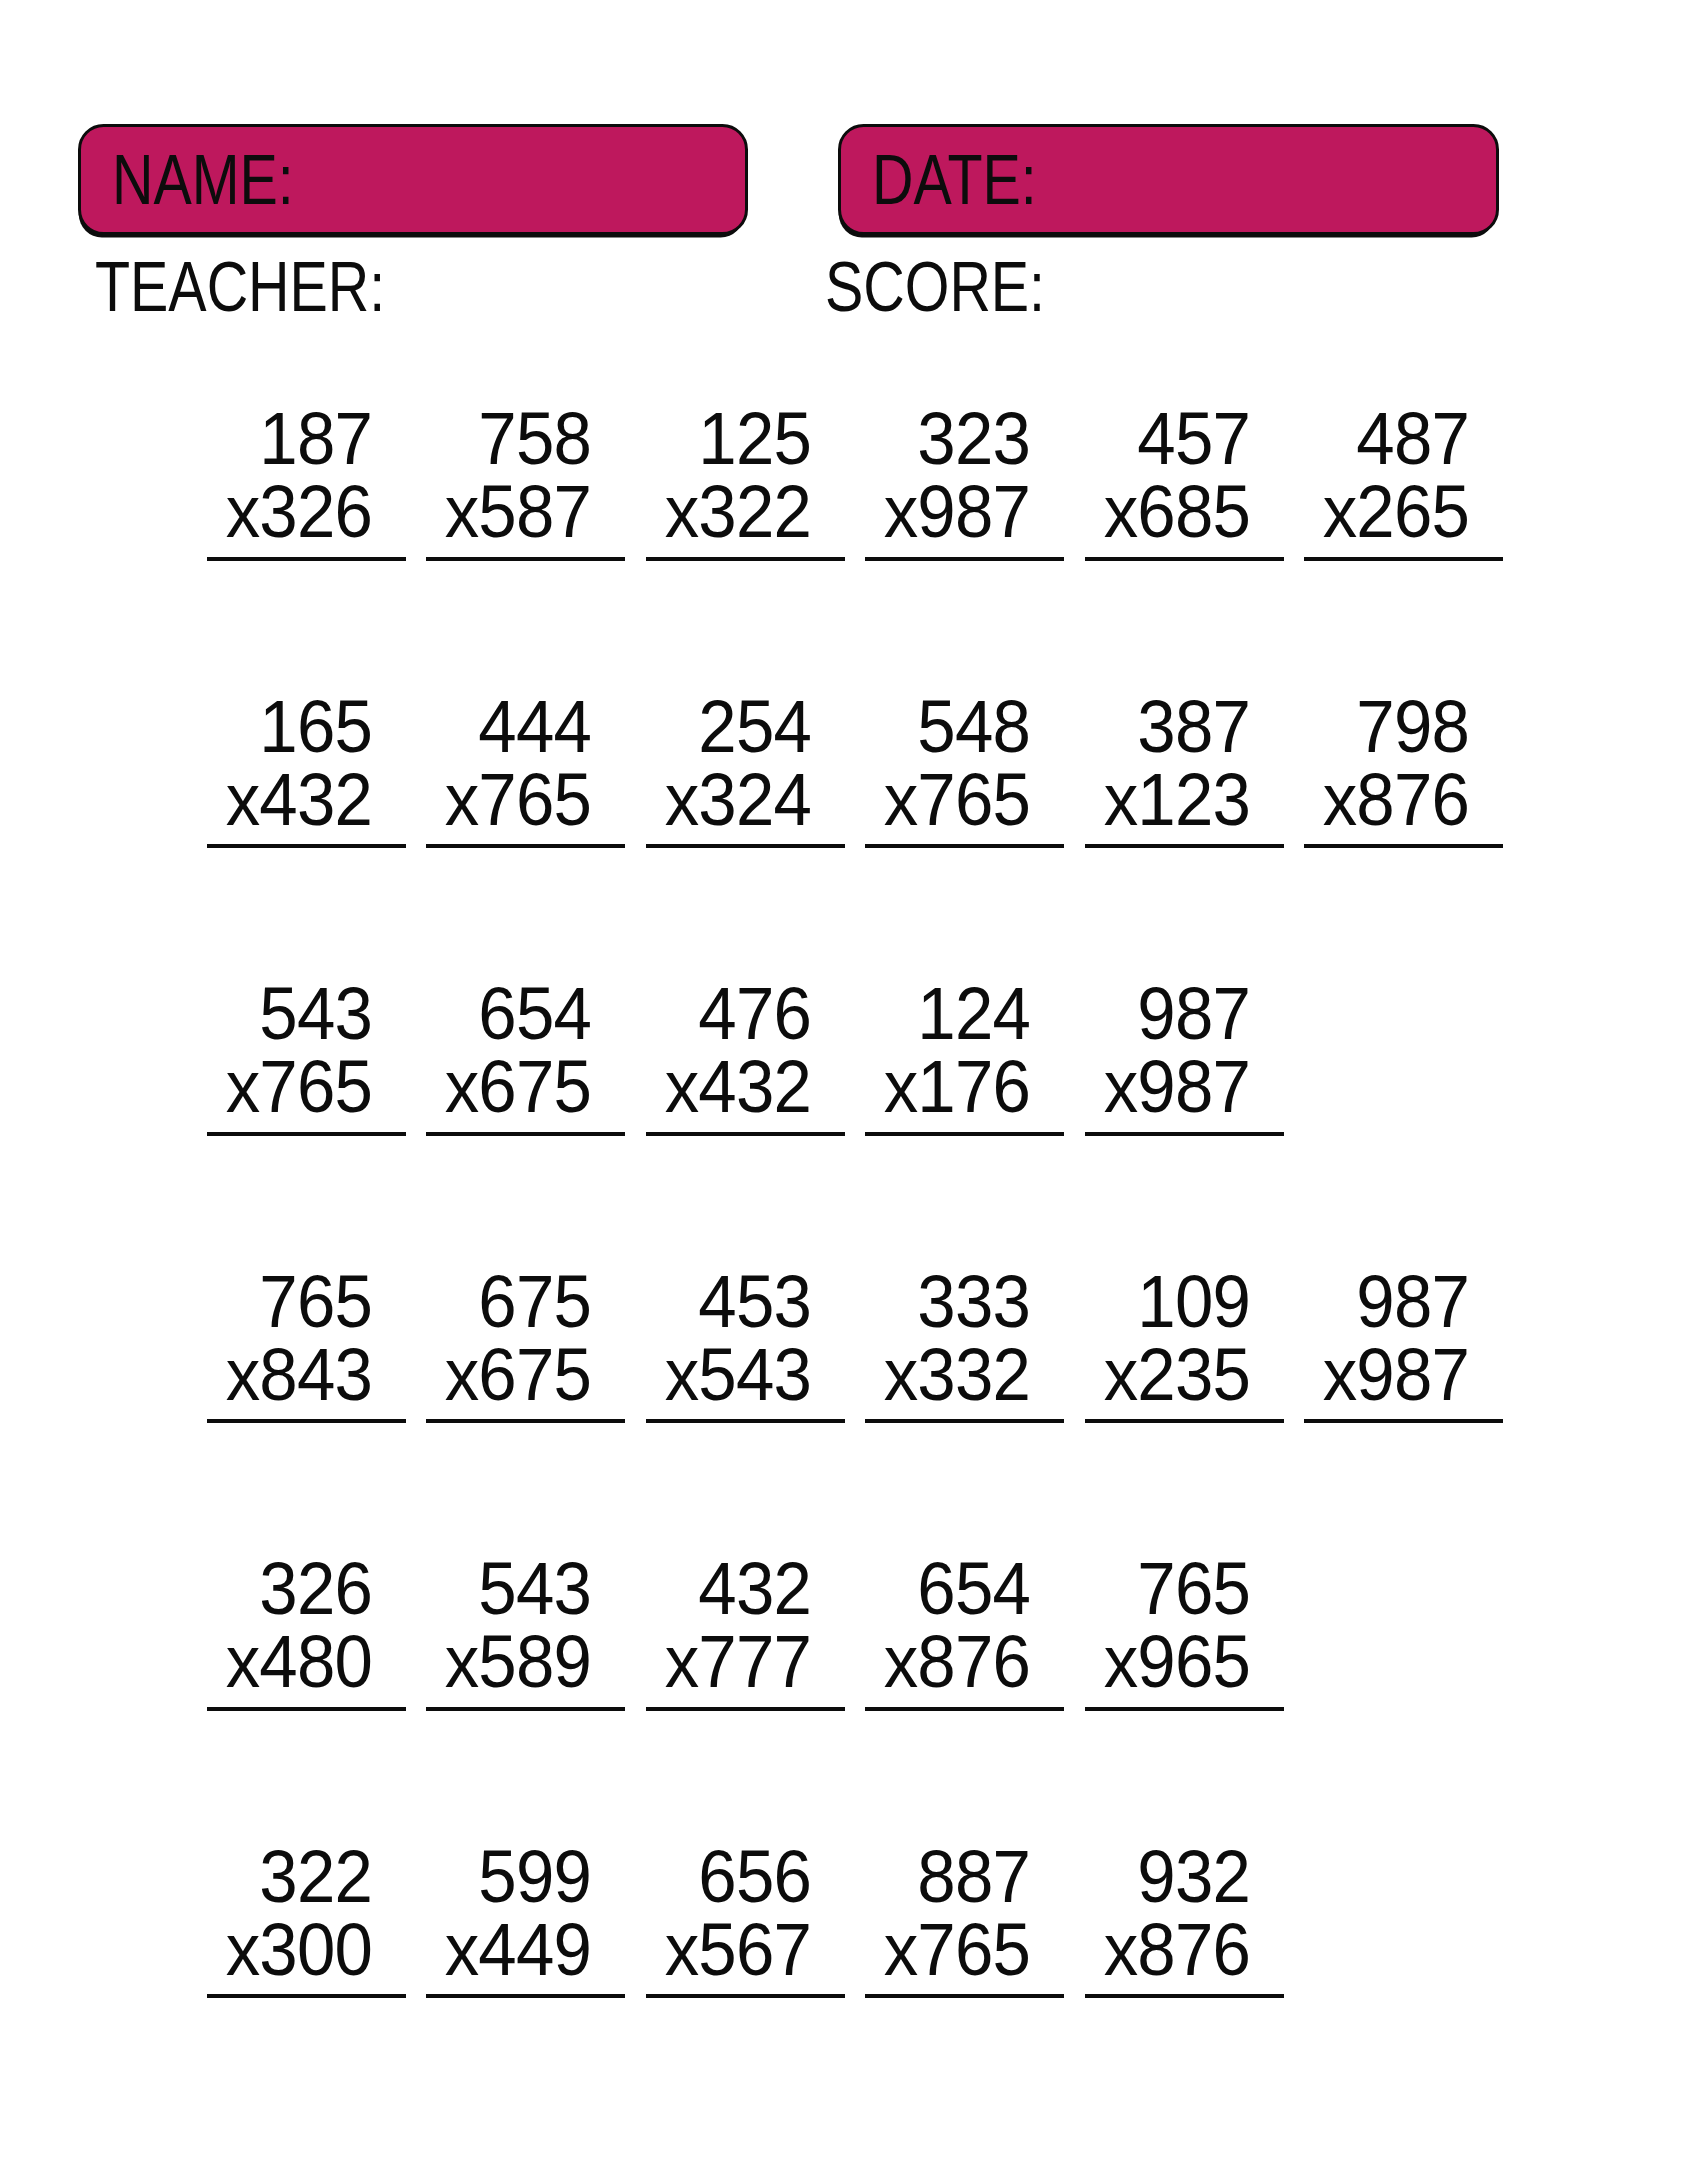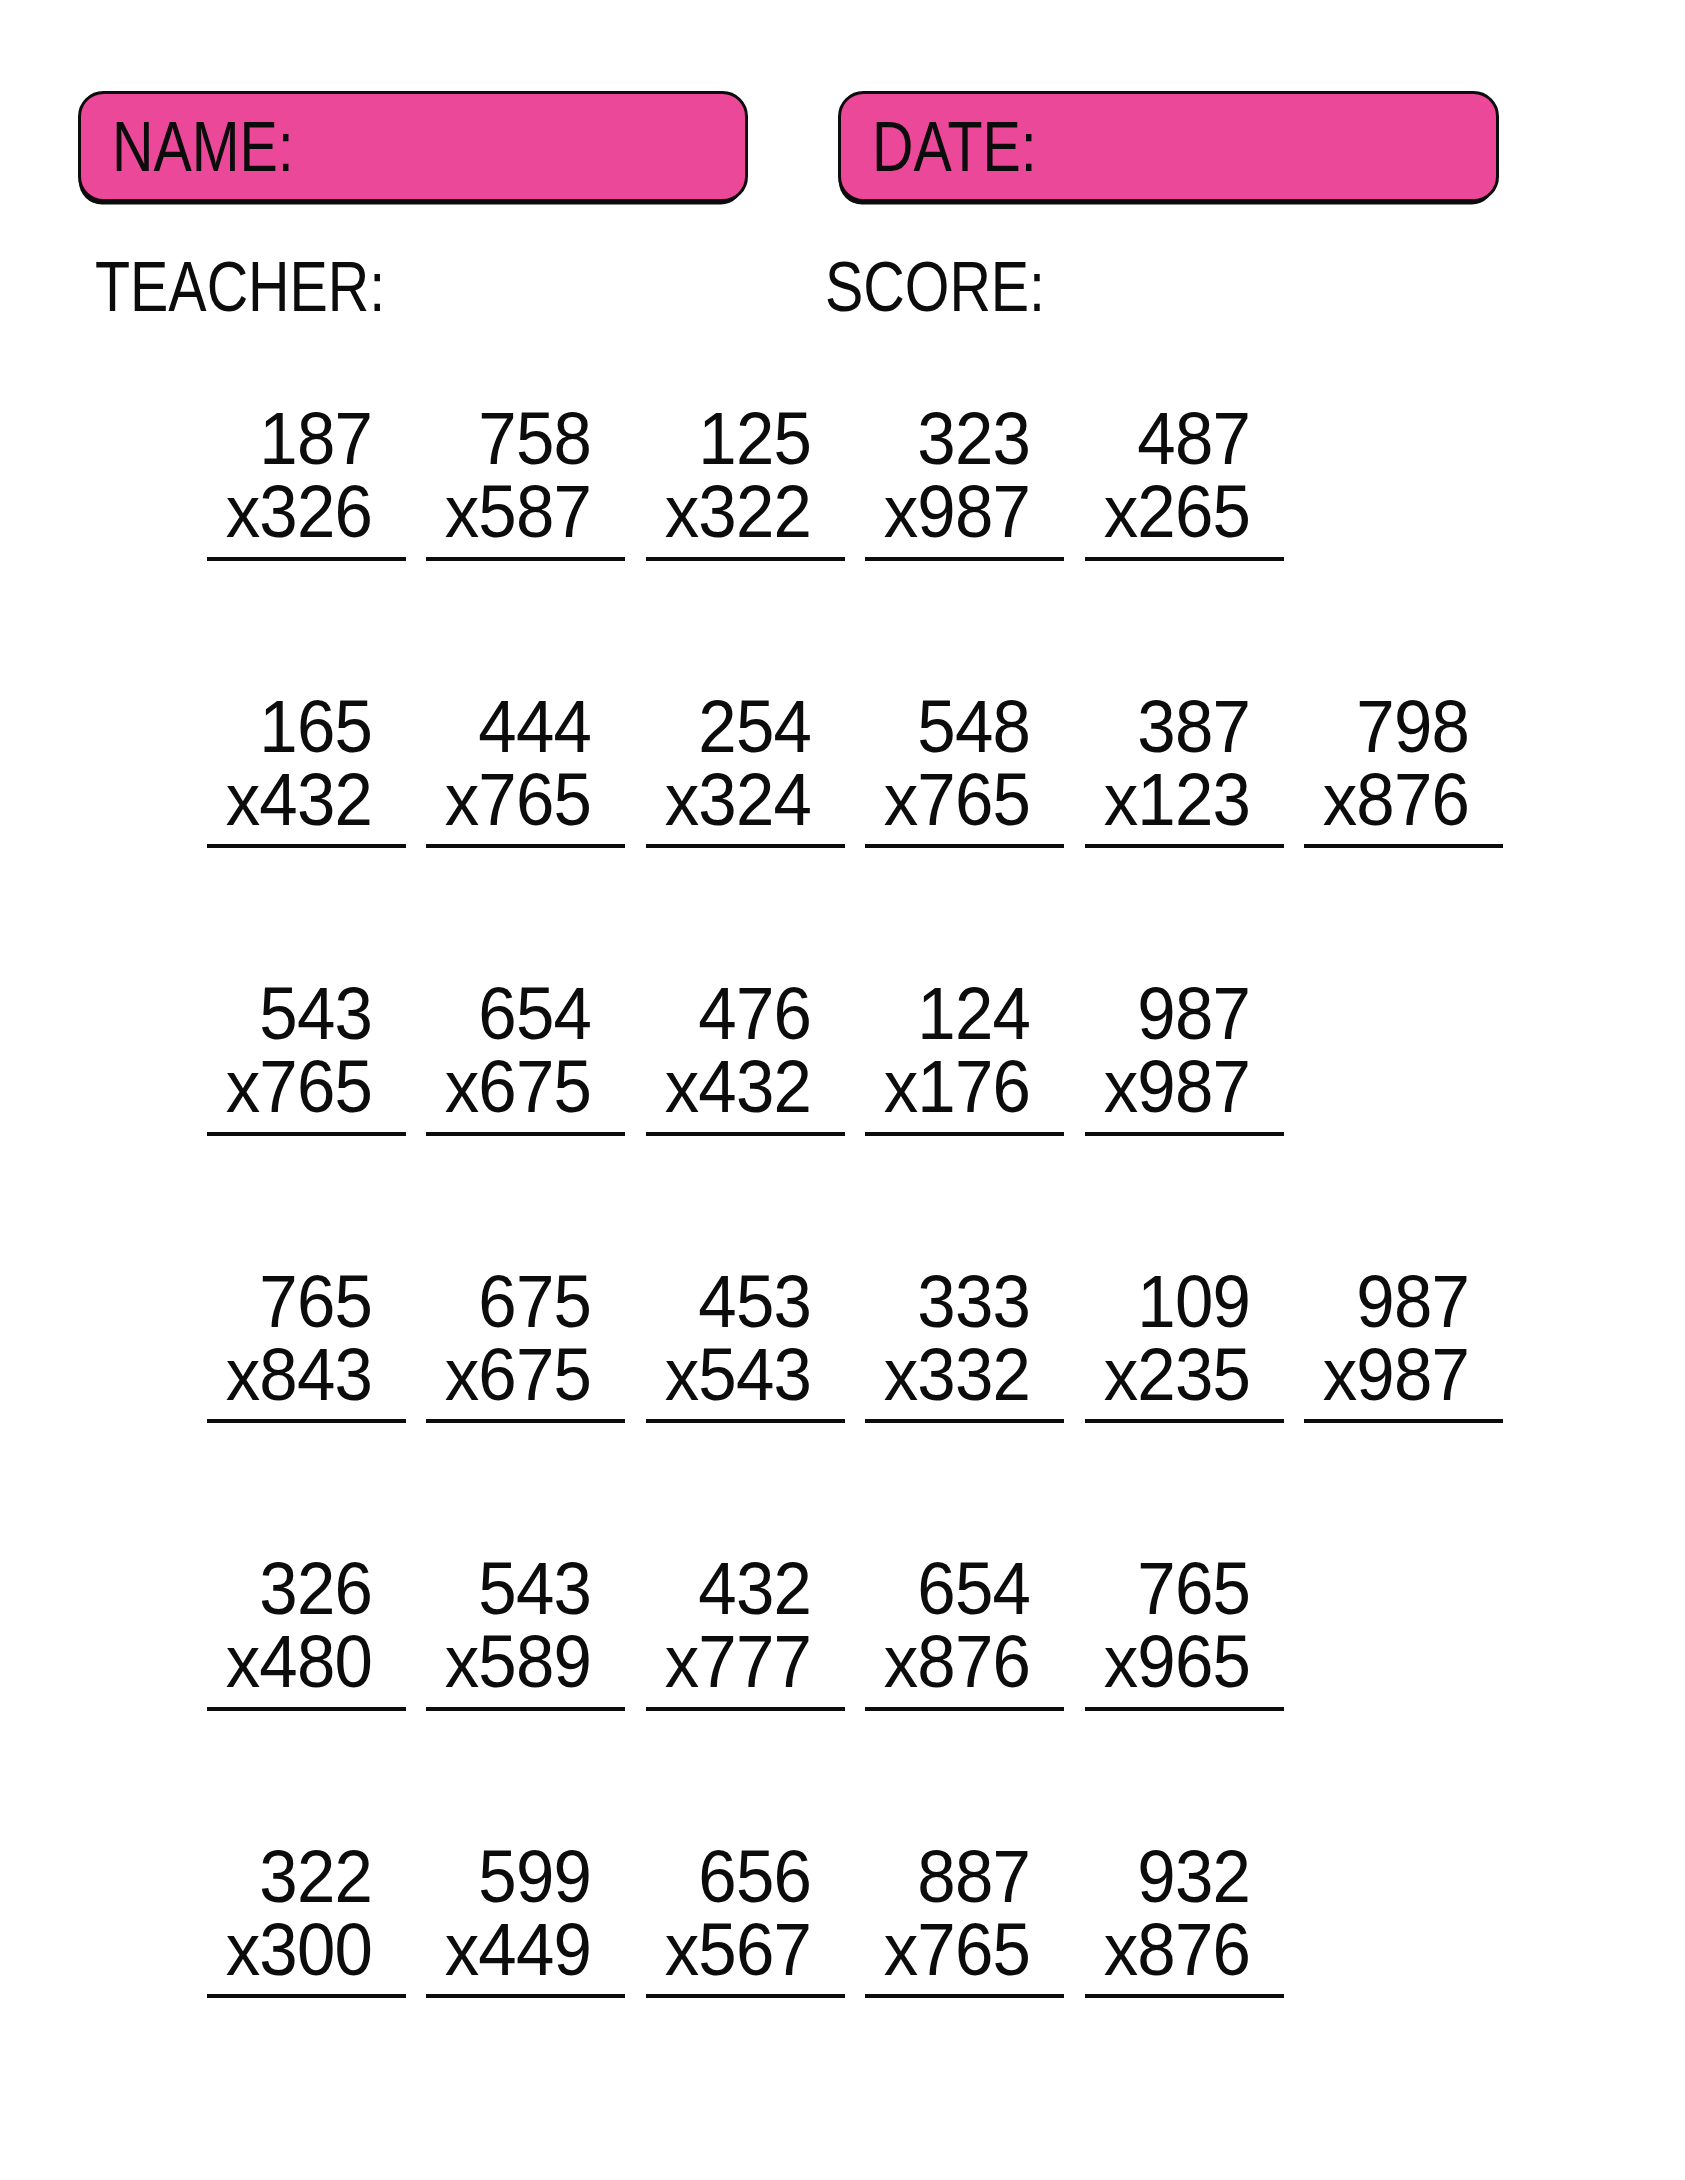--- a/index.html
+++ b/index.html
@@ -9,26 +9,26 @@
     background: #ffffff;
     color: #0c0c0c;
     font-family: "Liberation Sans", sans-serif;
     position: relative;
     overflow: hidden;
   }
 
   
   .hbox {
     position: absolute;
-    top: 91px;
+    top: 124px;
     height: 111px;
     box-sizing: border-box;
     border: 3.4px solid #0c0c0c;
     border-radius: 25.6px;
-    background: #ec4899;
+    background: #be185d;
     box-shadow: -1.7px 5.1px 0 -2.6px #0c0c0c;
     display: flex;
     align-items: center;
     padding-left: 31px;
   }
   #name-box { left: 78px;  width: 670px; }
   #date-box { left: 838px; width: 661px; text-align: center; }
 
   .hlabel {
     font-size: 70px;
@@ -105,20 +105,24 @@
       </div>
     <div class="cell">
         <div class="num">125</div>
         <div class="num"><span>x</span><span>322</span></div>
       </div>
     <div class="cell">
         <div class="num">323</div>
         <div class="num"><span>x</span><span>987</span></div>
       </div>
     <div class="cell">
+        <div class="num">457</div>
+        <div class="num"><span>x</span><span>685</span></div>
+      </div>
+    <div class="cell">
         <div class="num">487</div>
         <div class="num"><span>x</span><span>265</span></div>
       </div>
   </div>
 
   <div class="prow">
     <div class="cell">
         <div class="num">165</div>
         <div class="num"><span>x</span><span>432</span></div>
       </div>

